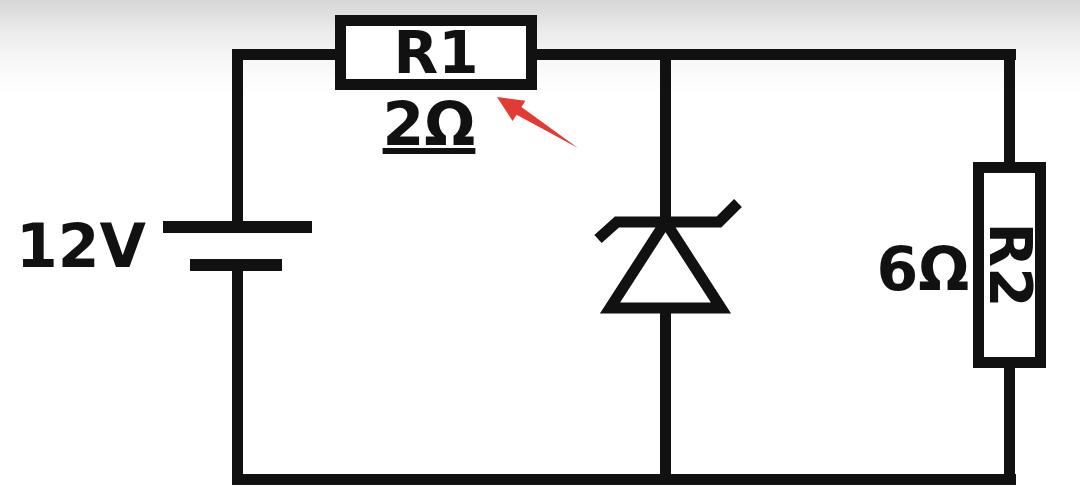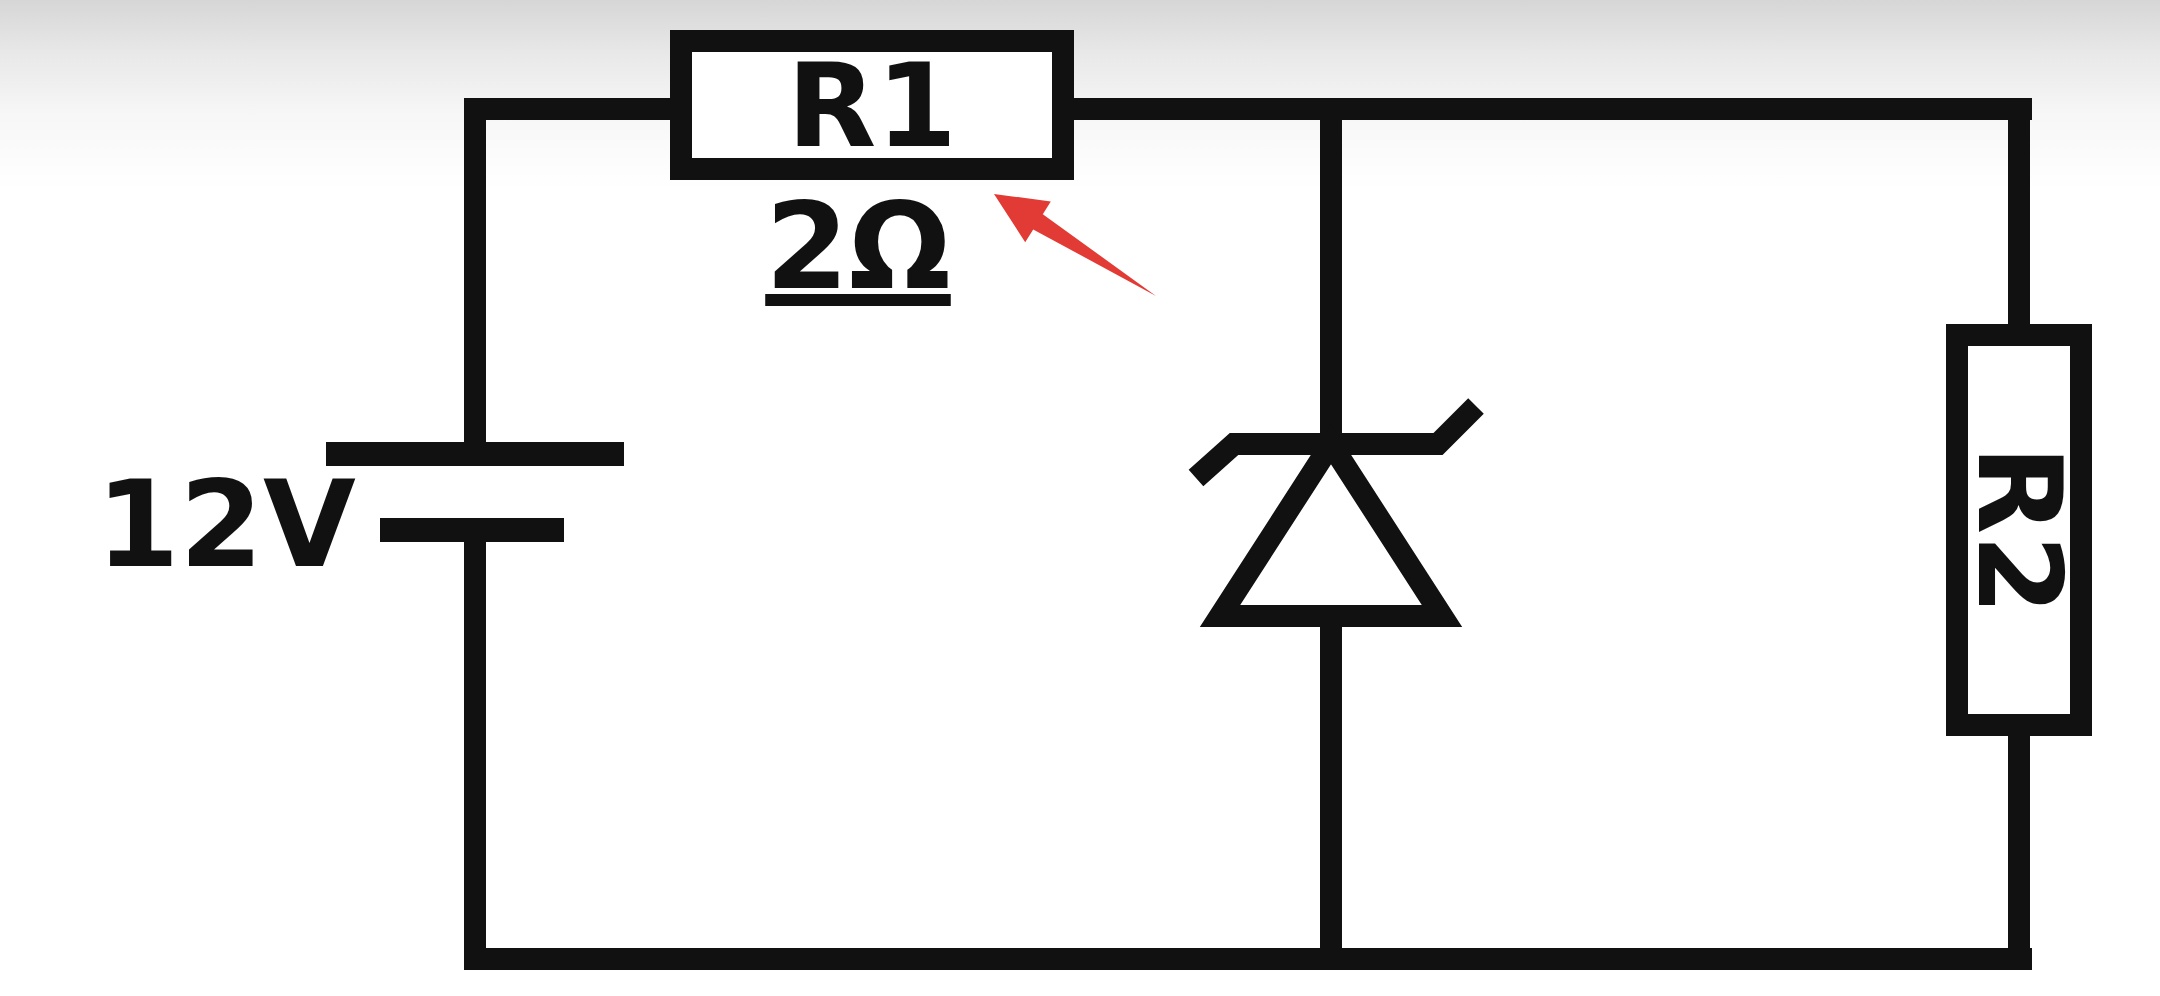--- a/index.html
+++ b/index.html
@@ -66,33 +66,34 @@
   <div class="wire" style="left:232px; top:263px; width:11px;  height:222px;"></div>
   <div class="wire" style="left:660px; top:49px;  width:11px;  height:180px;"></div>
   <div class="wire" style="left:660px; top:302px; width:11px;  height:183px;"></div>
   <div class="wire" style="left:1004px; top:49px; width:11px;  height:120px;"></div>
   <div class="wire" style="left:1004px; top:361px; width:11px; height:124px;"></div>
 
   <div>
     <div class="plate" style="left:163px; top:221px; width:149px; height:12px;"></div>
     <div class="plate" style="left:190px; top:259px; width:92px;  height:12px;"></div>
   </div>
-  <div class="lbl" style="left:11px; top:233px; width:140px;margin-left:32px;">12V</div>
+  <div class="lbl" style="left:11px; top:216px; width:140px;">12V</div>
 
   <div class="comp-box" style="left:335px; top:15px; width:202px; height:75px;">
     <span class="comp-lbl">R1</span>
   </div>
   <div class="lbl" style="left:359px; top:94px; width:140px;text-decoration:underline;">2Ω</div>
 
   <svg style="position:absolute; left:490px; top:90px;" width="100" height="70" viewBox="0 0 100 70">
     <polygon points="7,7 35.4,10.7 31.4,17.1 88,58 26.6,24.7 22.6,31.1" fill="#e23b36"></polygon>
   </svg>
 
   <svg style="position:absolute; left:585px; top:190px;" width="166" height="140" viewBox="0 0 166 140">
     <polygon points="80.5,32 25,118 136,118" fill="#ffffff" stroke="#111111" stroke-width="11"></polygon>
     <polyline points="13,49 32,32 134,32 153,13" fill="none" stroke="#111111" stroke-width="11"></polyline>
   </svg>
 
   <div class="comp-box" style="left:973px; top:162px; width:73px; height:206px;">
     <span class="comp-lbl rot90">R2</span>
   </div>
+  <div class="lbl" style="left:853px; top:239px; width:140px;">6Ω</div>
 
 </div>
 
 </body></html>

